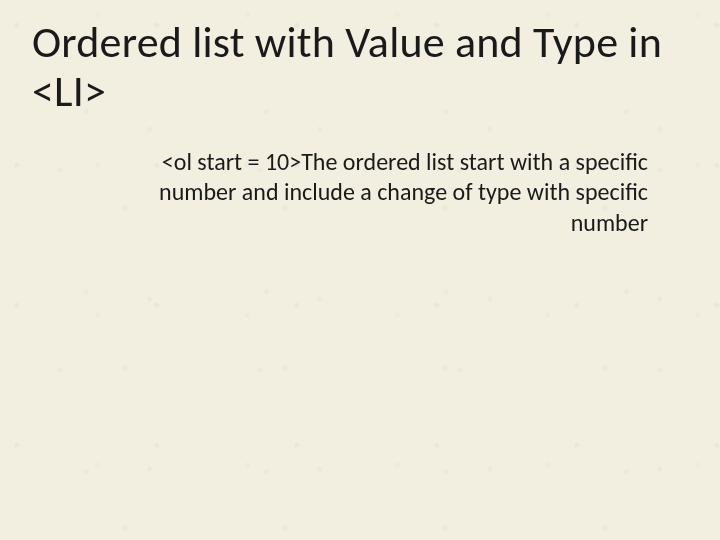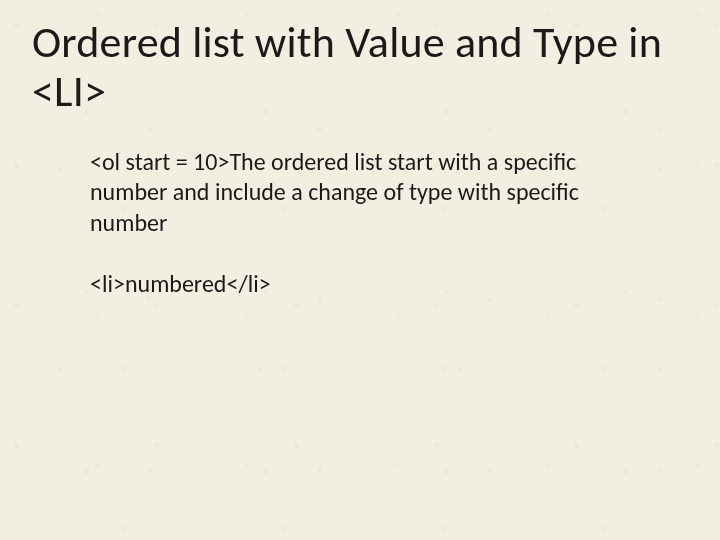--- a/index.html
+++ b/index.html
@@ -36,25 +36,25 @@
     line-height: 1.12;
     letter-spacing: 0.2px;
     margin-bottom: 30px;
   }
   .body-block {
     padding-left: 58px;
     padding-right: 40px;
     font-family: "Gill Sans", "Gill Sans MT", "Trebuchet MS", Calibri, sans-serif;
     font-size: 24px;
     line-height: 1.28;
+    text-align: right;
   }
   .para { margin-bottom: 30px; }
 </style>
 </head>
 <body>
 
 <div class="slide">
   <h1 class="title">Ordered list with Value and Type in &lt;LI&gt;</h1>
   <div class="body-block">
     <div class="para">&lt;ol start = 10&gt;The ordered list start with a specific number and include a change of type with specific number</div>
-    <div class="para">&lt;li&gt;numbered&lt;/li&gt;</div>
   </div>
 </div>
 
 </body></html>

